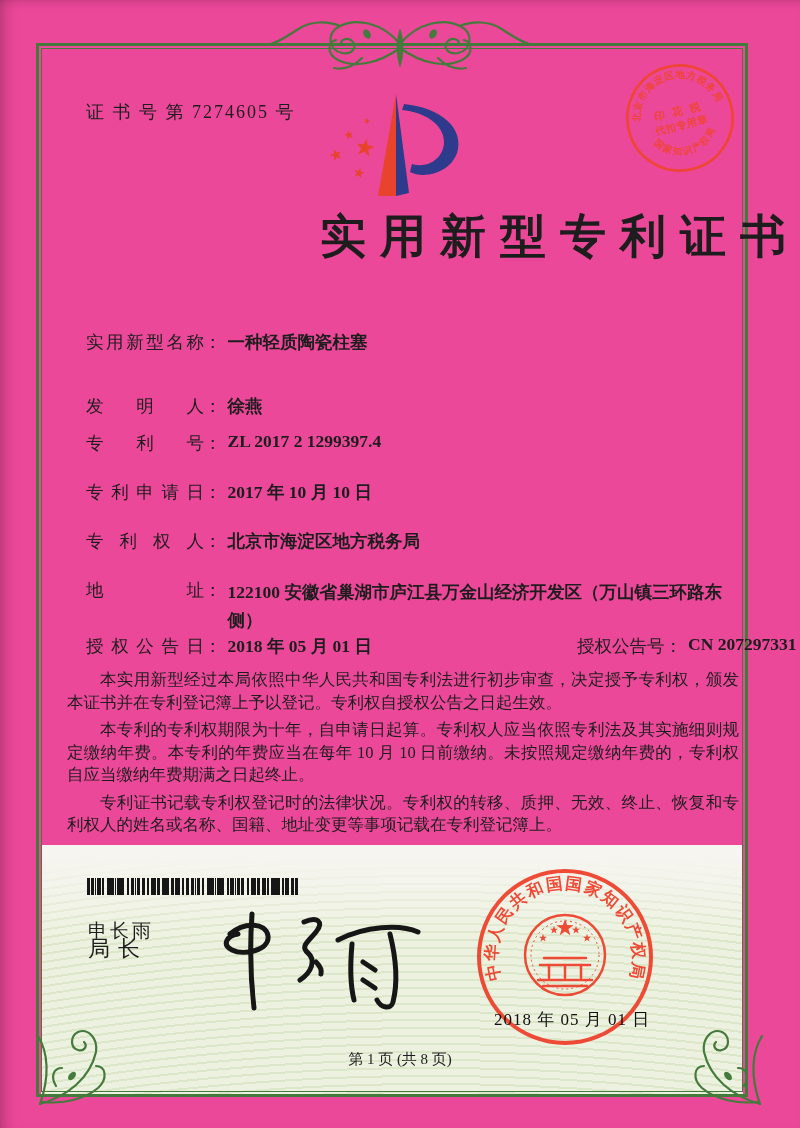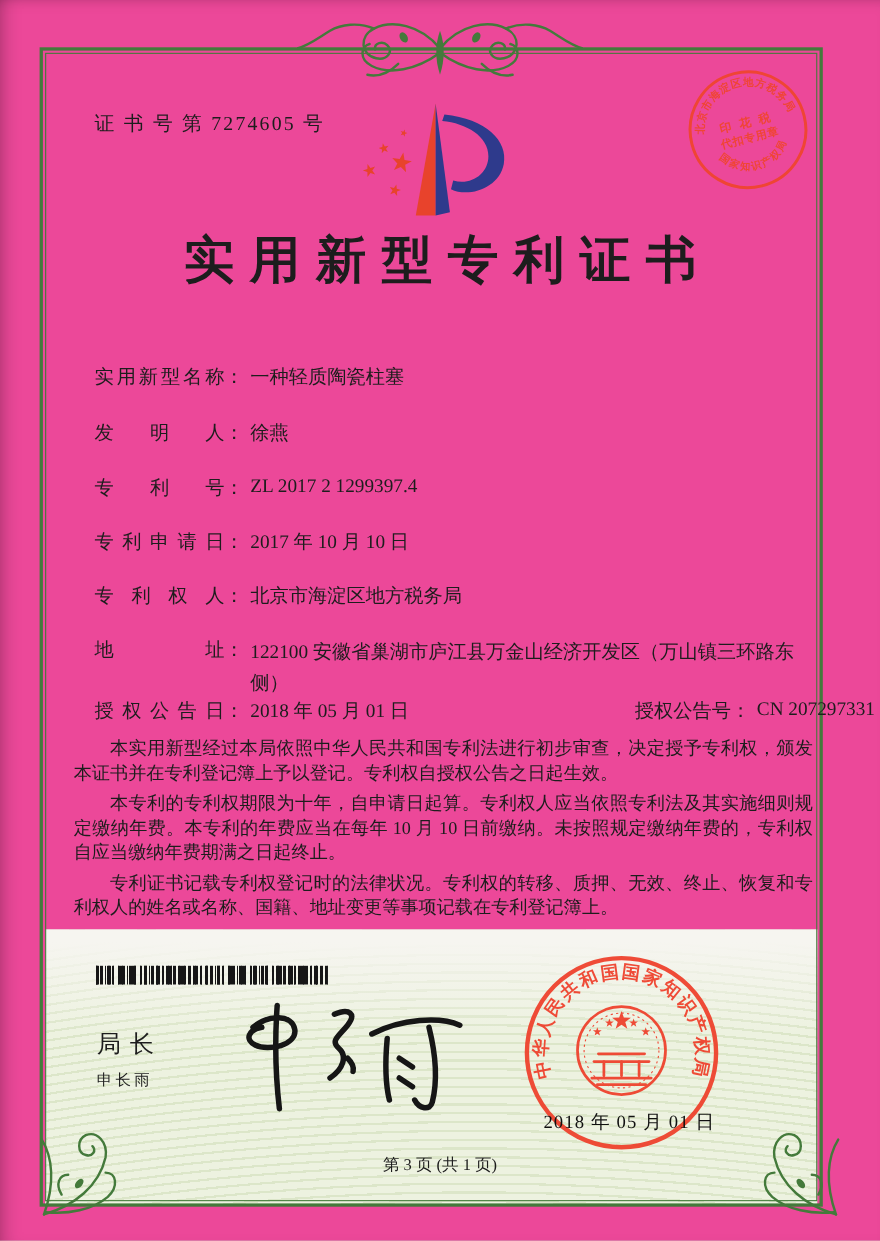--- a/index.html
+++ b/index.html
@@ -22,42 +22,42 @@
   .band{
     position:absolute;left:41px;top:845px;width:702px;height:250px;
     background:repeating-radial-gradient(circle at 390px 2600px,#dce6c9 0 2px,#edf2e0 2px 8px);
   }
   .band::before{
     content:"";position:absolute;left:0;top:0;right:0;height:95px;
     background:linear-gradient(#f6f5f0 12%,rgba(246,245,240,0));
   }
   .cert-no{position:absolute;left:86px;top:100px;font-size:18px;letter-spacing:2px;}
   .title{
-    position:absolute;left:0;top:206px;width:100%;text-align:center;
+    position:absolute;left:0;top:206px;width:100%;text-align:right;
     font-size:46px;font-weight:bold;letter-spacing:14px;text-indent:14px;
   }
   .logo{position:absolute;left:320px;top:92px;}
   .tax-stamp{position:absolute;left:622px;top:60px;transform:rotate(-14deg);opacity:.92;}
   .field{position:absolute;left:86px;font-size:17.5px;white-space:nowrap;}
   .f-label{display:inline-block;width:118px;text-align:justify;text-align-last:justify;vertical-align:top;}
   .f-colon{display:inline-block;vertical-align:top;}
-  .f-value{display:inline-block;margin-left:6px;vertical-align:top;}
+  .f-value{display:inline-block;margin-left:6px;vertical-align:top;font-weight:bold;}
   .field.addr .f-value{white-space:normal;width:505px;line-height:28px;}
   .grant-right{position:absolute;left:452px;top:0;margin-left:39px;}
   .paragraphs{position:absolute;left:62px;top:664px;width:682px;font-size:16.5px;line-height:22.5px;text-align:justify;}
   .paragraphs p{margin:5px;text-indent:33px;}
   .barcode{
     position:absolute;left:87px;top:878px;width:211px;height:17px;
     background-image:
       repeating-linear-gradient(90deg,#161616 0 2px,transparent 2px 5px),
       repeating-linear-gradient(90deg,#161616 0 1px,transparent 1px 4px),
       repeating-linear-gradient(90deg,#161616 0 3px,transparent 3px 11px);
   }
   .signer-role{position:absolute;left:88px;top:934px;font-size:22px;letter-spacing:8px;}
-  .signer-name{position:absolute;left:88px;top:973px;font-size:14px;letter-spacing:3px;}
+  .signer-name{position:absolute;left:88px;top:918px;font-size:19px;letter-spacing:3px;}
   .signature{position:absolute;left:200px;top:900px;}
   .office-seal{position:absolute;left:470px;top:862px;opacity:.93;}
   .issue-date{position:absolute;left:494px;top:1008px;font-size:17px;letter-spacing:1px;color:#101010;z-index:3;}
   .footer-page{position:absolute;left:0;top:1050px;width:100%;text-align:center;font-size:15px;}
   .ornament-top{position:absolute;left:270px;top:14px;}
   .corner-bl{position:absolute;left:32px;top:1016px;}
   .corner-br{position:absolute;left:668px;top:1016px;transform:scaleX(-1);}
   .green-stroke{stroke:#447a3b;fill:none;stroke-width:2.2;stroke-linecap:round;}
   .green-fill{fill:#447a3b;}
   svg text{font-family:"Liberation Serif","DejaVu Serif",serif;}
@@ -125,21 +125,21 @@
     <text fill="#f0452c" font-size="12" font-weight="bold" letter-spacing="2">
       <textPath href="#taxArcBottom" startOffset="50%" text-anchor="middle">国家知识产权局</textPath>
     </text>
   </svg>
 
   <div class="title">实用新型专利证书</div>
 
   <div class="field" style="top:330px">
     <span class="f-label">实用新型名称</span><span class="f-colon">：</span><span class="f-value">一种轻质陶瓷柱塞</span>
   </div>
-  <div class="field" style="top:381px">
+  <div class="field" style="top:394px">
     <span class="f-label">发明人</span><span class="f-colon">：</span><span class="f-value">徐燕</span>
   </div>
   <div class="field" style="top:431px">
     <span class="f-label">专利号</span><span class="f-colon">：</span><span class="f-value">ZL 2017 2 1299397.4</span>
   </div>
   <div class="field" style="top:480px">
     <span class="f-label">专利申请日</span><span class="f-colon">：</span><span class="f-value">2017 年 10 月 10 日</span>
   </div>
   <div class="field" style="top:529px">
     <span class="f-label">专利权人</span><span class="f-colon">：</span><span class="f-value">北京市海淀区地方税务局</span>
@@ -202,15 +202,15 @@
         <path d="M79,103 v13"></path>
         <path d="M95,103 v13"></path>
         <path d="M111,103 v13"></path>
         <path d="M68,118 h54"></path>
         <path d="M73,124 h44"></path>
       </g>
     </g>
   </svg>
   <div class="issue-date">2018 年 05 月 01 日</div>
 
-  <div class="footer-page">第 3 页 (共 1 页)</div>
+  <div class="footer-page">第 1 页 (共 8 页)</div>
 
 </div>
 
 </body></html>

